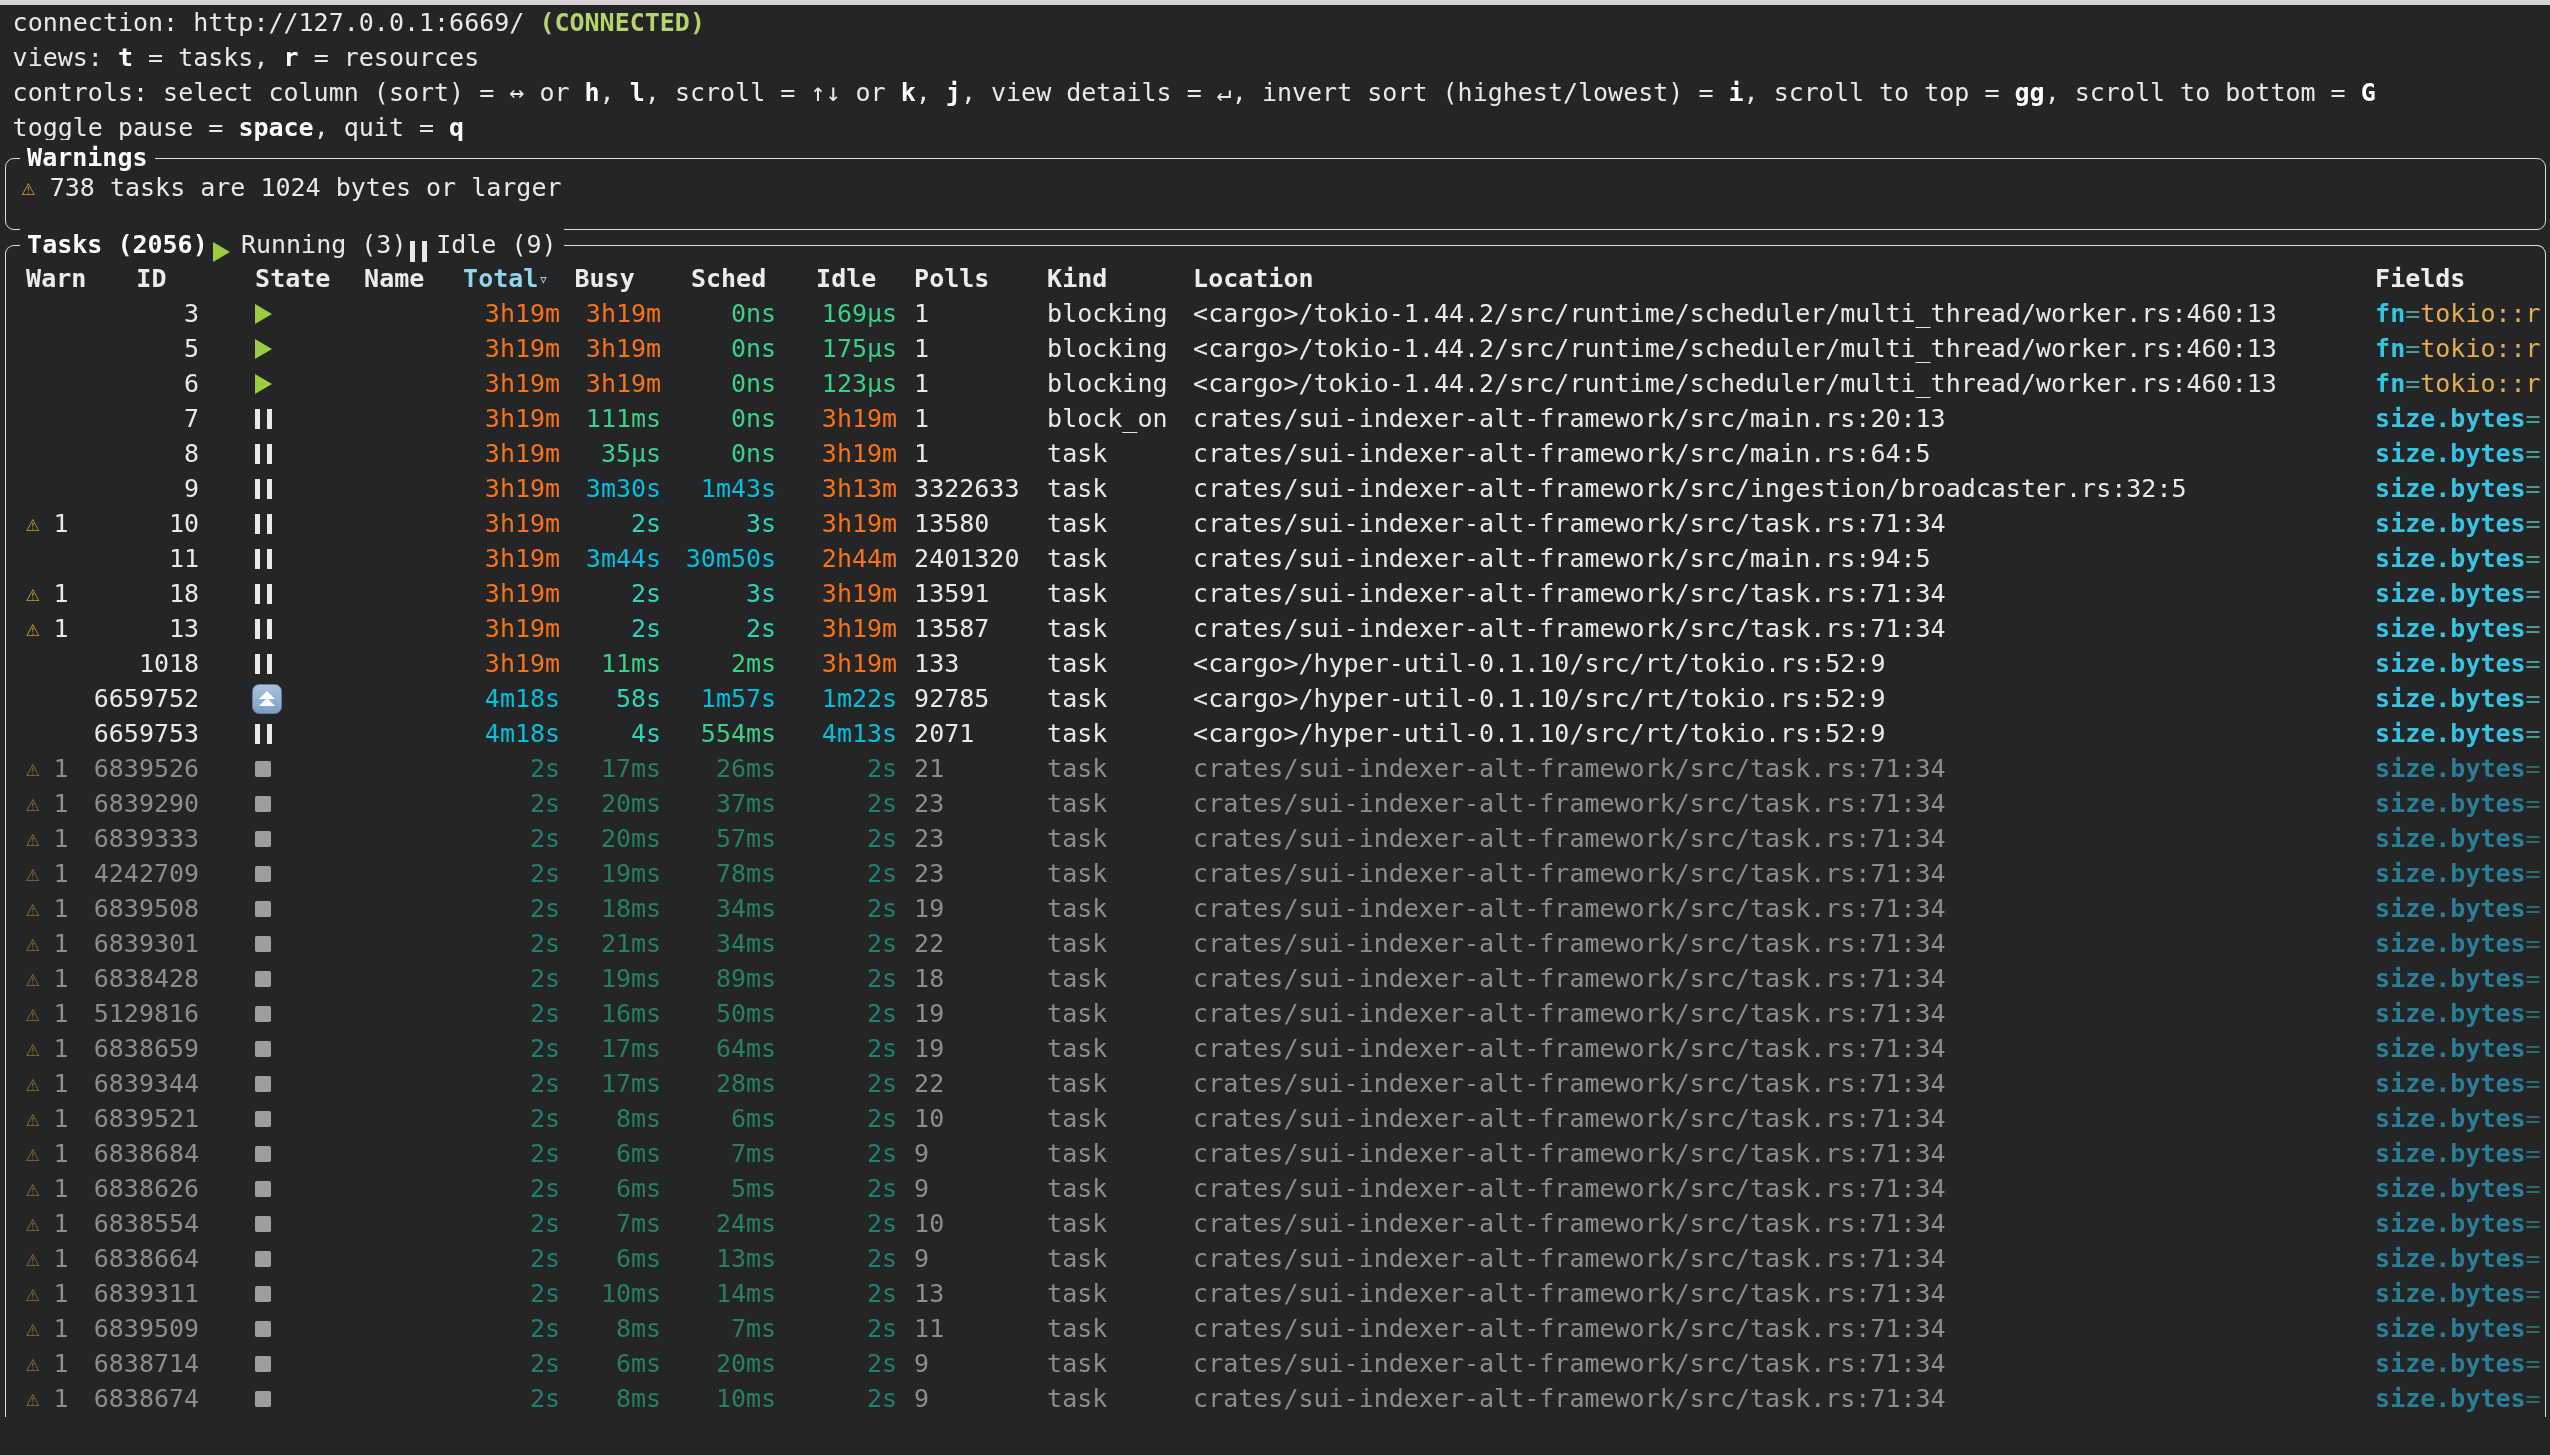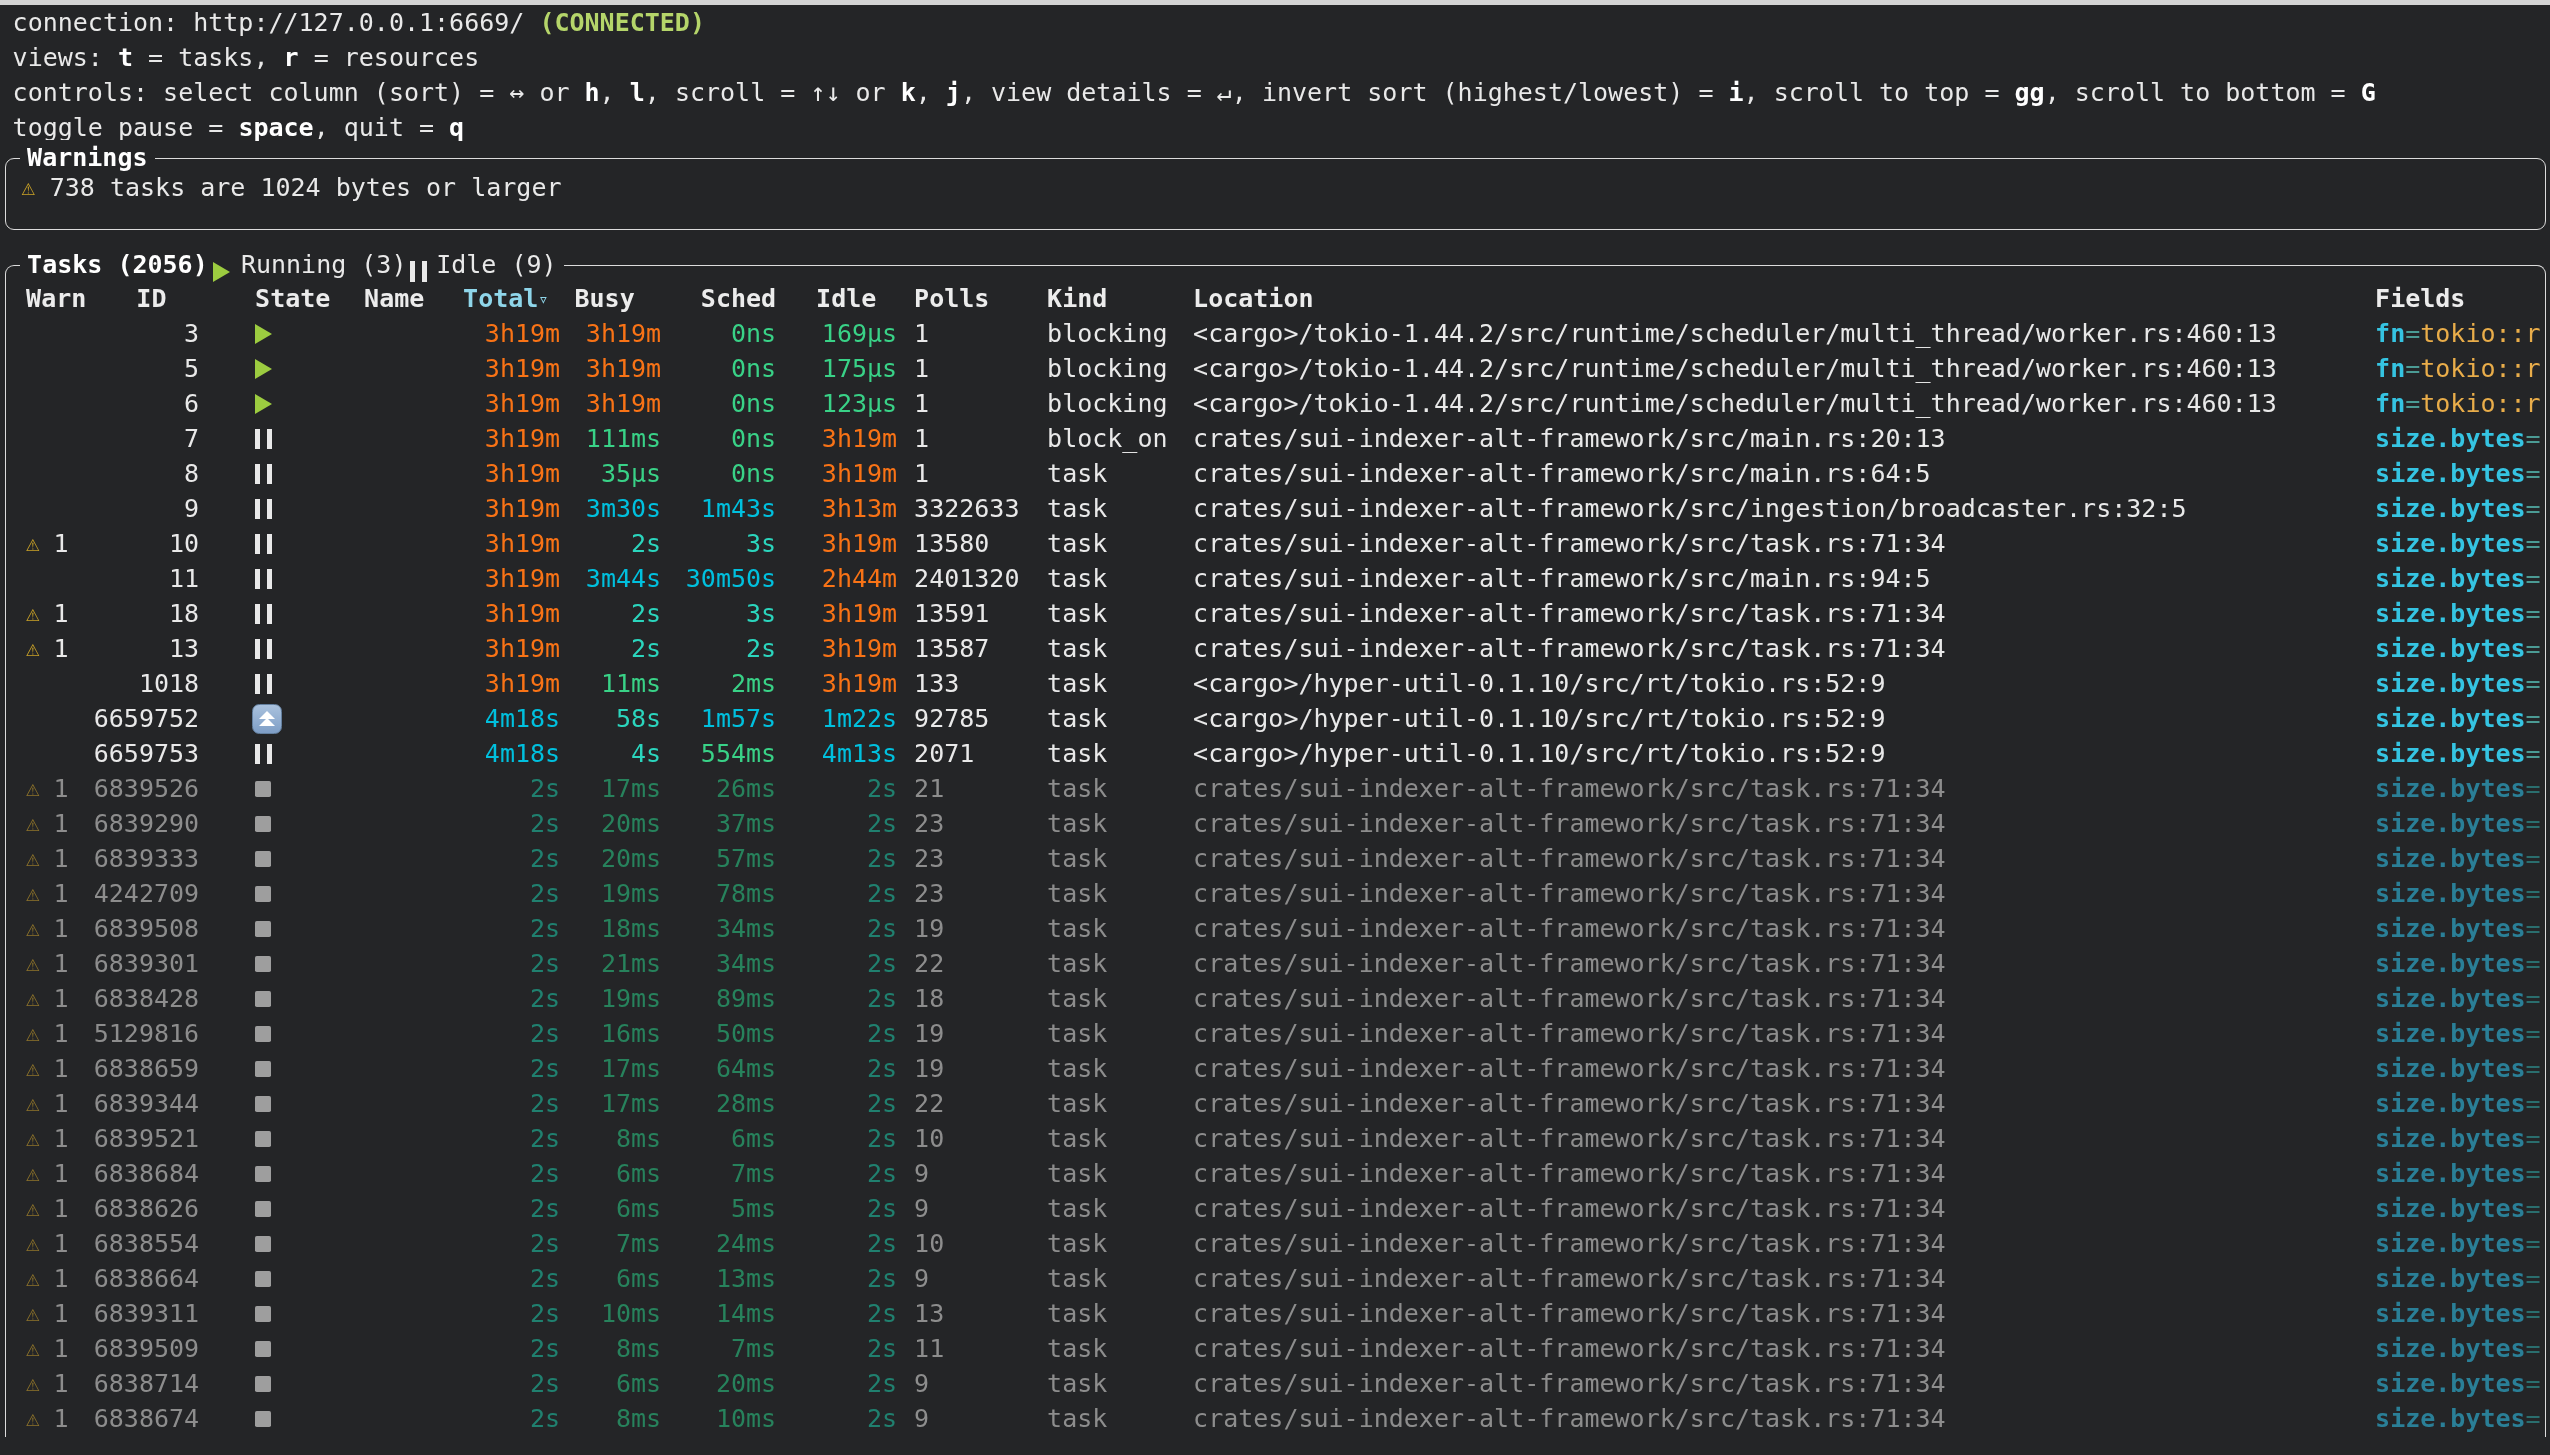--- a/index.html
+++ b/index.html
@@ -37,21 +37,21 @@
     display:flex;
     align-items:flex-end;
     gap:0;
   }
   .warnings-box { margin-top:13.5px; height:72px; }
   .warnings-content { padding:10.8px 0 0 16px; display:flex; align-items:center; }
   .warn-glyph { color:#c9a227; font-size:23px; margin-right:14.4px; }
   .dim-warn-glyph { color:#8f742a; }
 
   .tasks-box {
-    margin-top:35px;
+    margin-top:15px;
     height:1172px;
     border-bottom:none;
     border-bottom-left-radius:0;
     border-bottom-right-radius:0;
   }
   .tasks-inner { padding-top:15.3px; overflow:hidden; height:100%; }
 
   
   .trow { display:flex; height:35px; white-space:nowrap; align-items:center; padding-left:20.6px; }
   .c-warn { width:65px;  display:flex; align-items:center; }
@@ -64,21 +64,21 @@
   .c-idle { width:121px; text-align:right; }
   .c-polls{ width:133px; padding-left:17px; }
   .c-kind { width:143px; padding-left:17px; }
   .c-loc  { width:1202px; padding-left:20px; overflow:hidden; }
   .c-fields{ flex:1; overflow:hidden; }
 
   .thead .cell { font-weight:700; color:#ececec; }
   .thead .c-id { text-align:center; padding-left:12.6px; }
   .thead .c-total { text-align:left; }
   .thead .c-busy { text-align:left; padding-left:14.4px; }
-  .thead .c-sched{ text-align:right; padding-left:20px; }
+  .thead .c-sched{ text-align:center; padding-left:20px; }
   .thead .c-idle { text-align:left; padding-left:40px; }
   .thead .sorted { color:#8fd6ea; }
   .sort-arrow { color:#8fd6ea; font-size:17px; vertical-align:1.8px; font-weight:400; }
 
   
   .u-h { color:#f97316; }
   .u-m { color:#00c0de; }
   .u-s { color:#2bd5bd; }
   .u-g { color:#39d287; }
   .trow.dim { color:#8d8d8d; }

